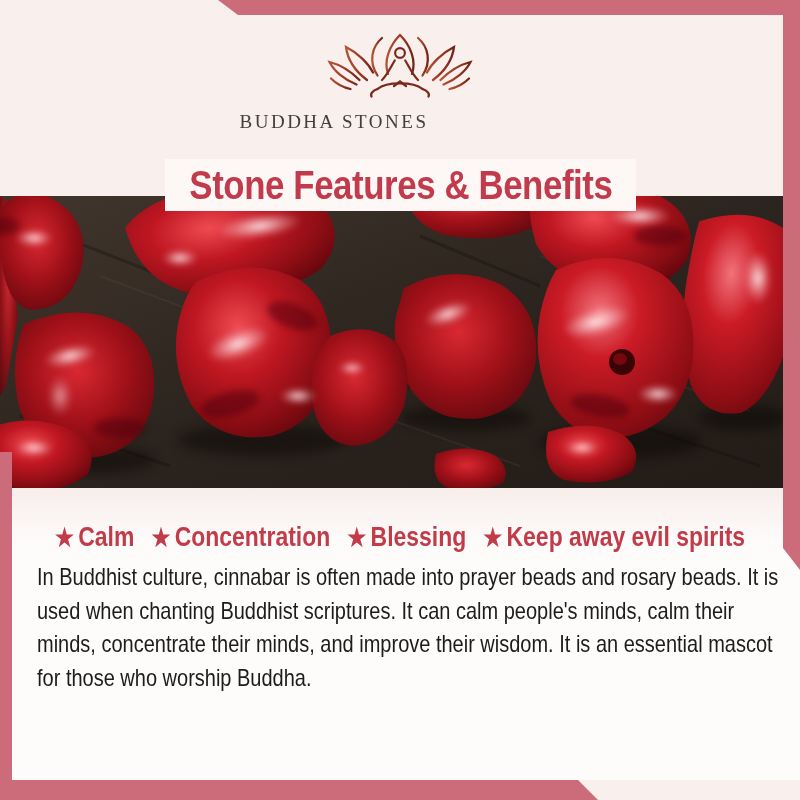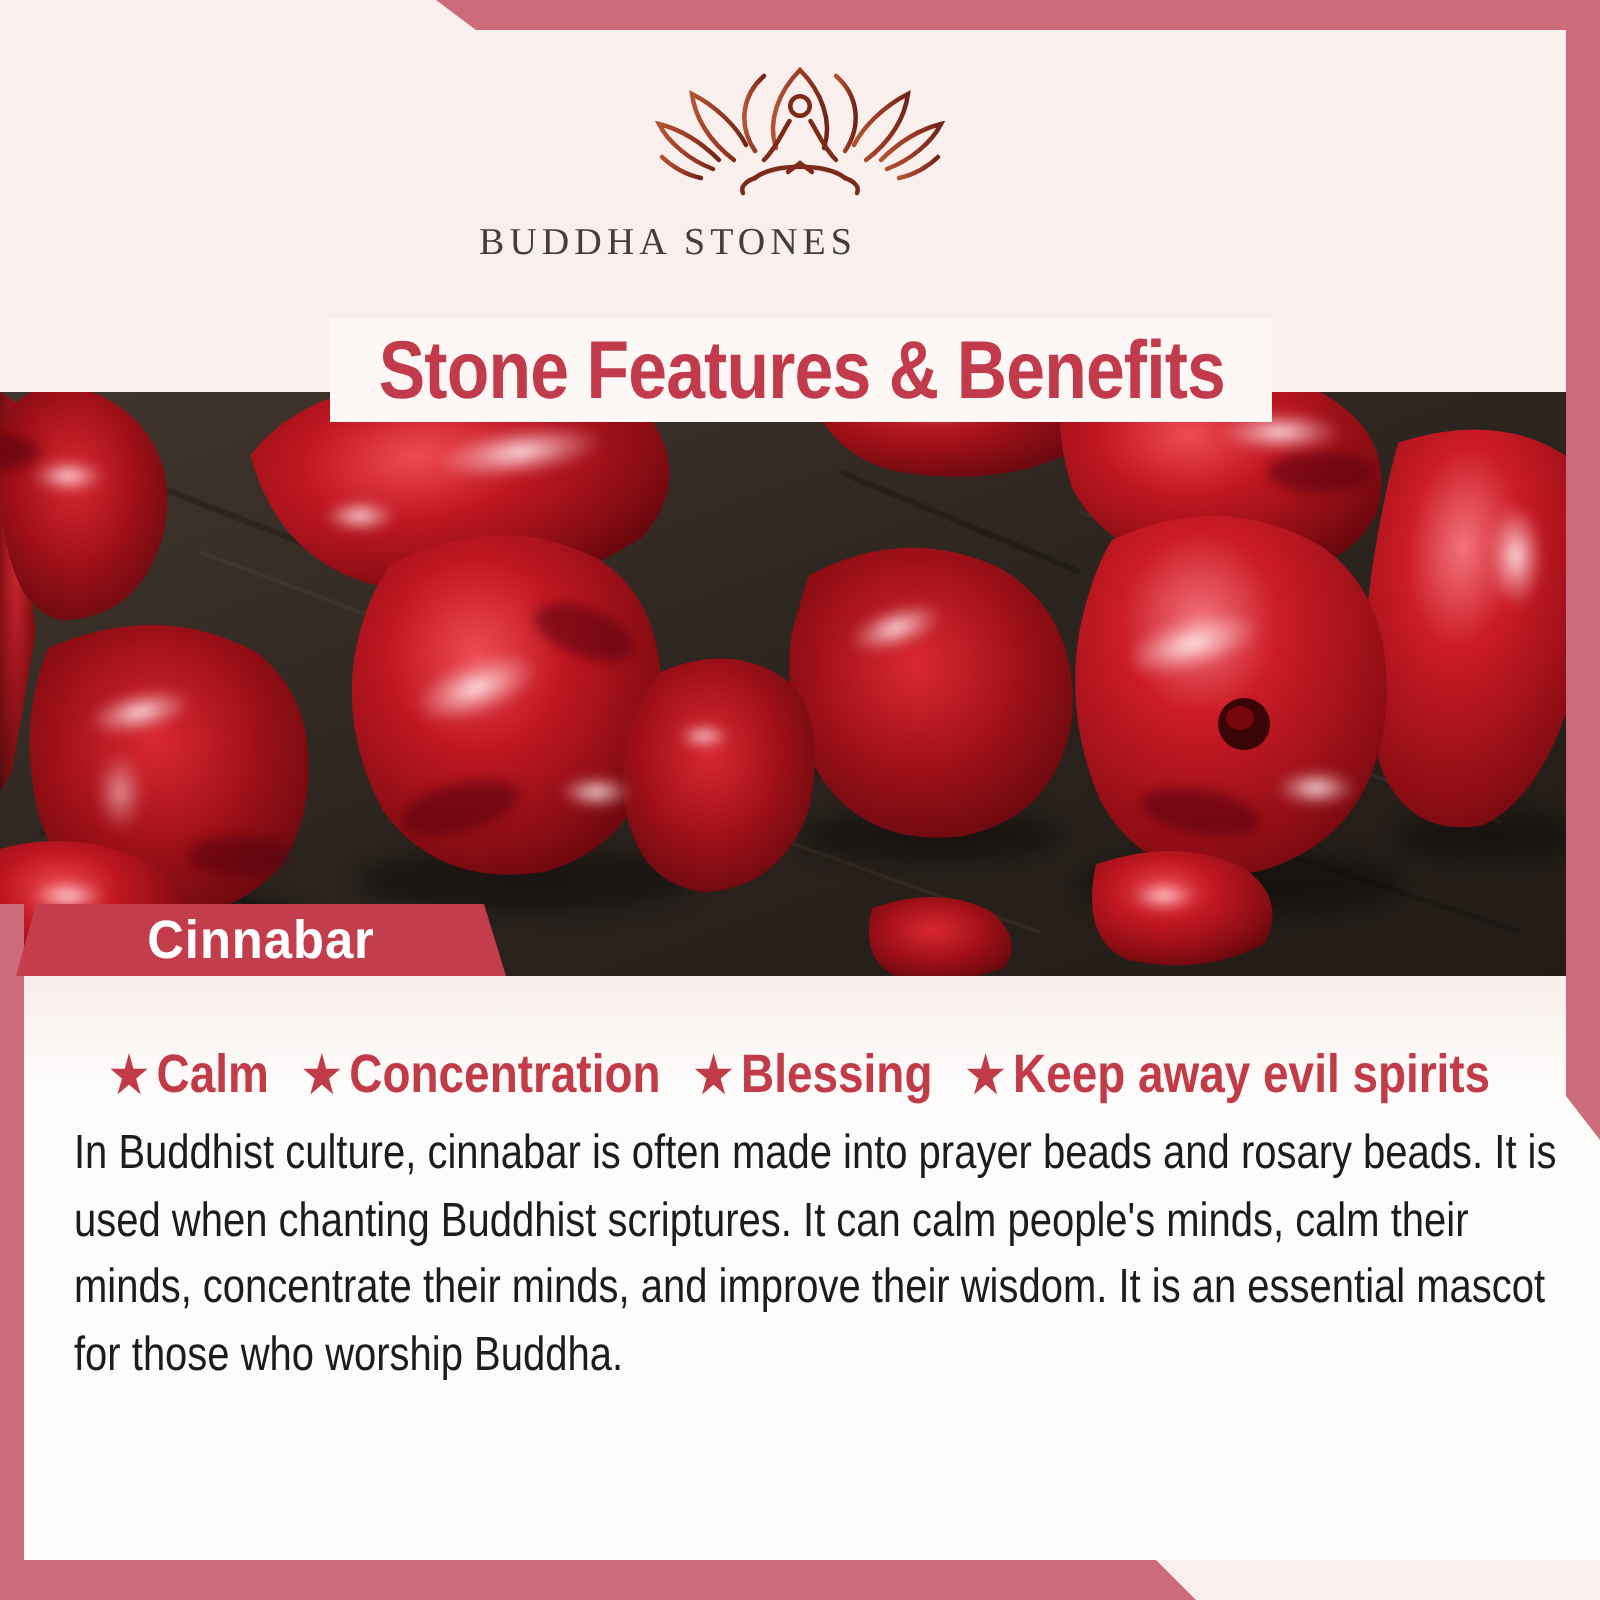--- a/index.html
+++ b/index.html
@@ -206,38 +206,35 @@
       </g>
     </svg>
   </div>
 
   <div class="top-band"></div>
   <div class="right-strip"></div>
   <div class="left-strip"></div>
   <div class="bottom-corner"></div>
   <div class="bottom-band"></div>
 
-  <div class="stone-banner">
-    <span>Cinnabar</span>
+
+  <div class="benefits">
+    <span class="benefit">
+      <span class="star">★</span>
+      <span>Calm</span>
+    </span>
+    <span class="benefit">
+      <span class="star">★</span>
+      <span>Concentration</span>
+    </span>
+    <span class="benefit">
+      <span class="star">★</span>
+      <span>Blessing</span>
+    </span>
+    <span class="benefit">
+      <span class="star">★</span>
+      <span>Keep away evil spirits</span>
+    </span>
   </div>
 
-  <div class="benefits">
-    <span class="benefit">
-      <span class="star">★</span>
-      <span>Calm</span>
-    </span>
-    <span class="benefit">
-      <span class="star">★</span>
-      <span>Concentration</span>
-    </span>
-    <span class="benefit">
-      <span class="star">★</span>
-      <span>Blessing</span>
-    </span>
-    <span class="benefit">
-      <span class="star">★</span>
-      <span>Keep away evil spirits</span>
-    </span>
-  </div>
-
   <div class="desc">In Buddhist culture, cinnabar is often made into prayer beads and rosary beads. It is used when chanting Buddhist scriptures. It can calm people's minds, calm their minds, concentrate their minds, and improve their wisdom. It is an essential mascot for those who worship Buddha.</div>
 
 </div>
 
 </body></html>

